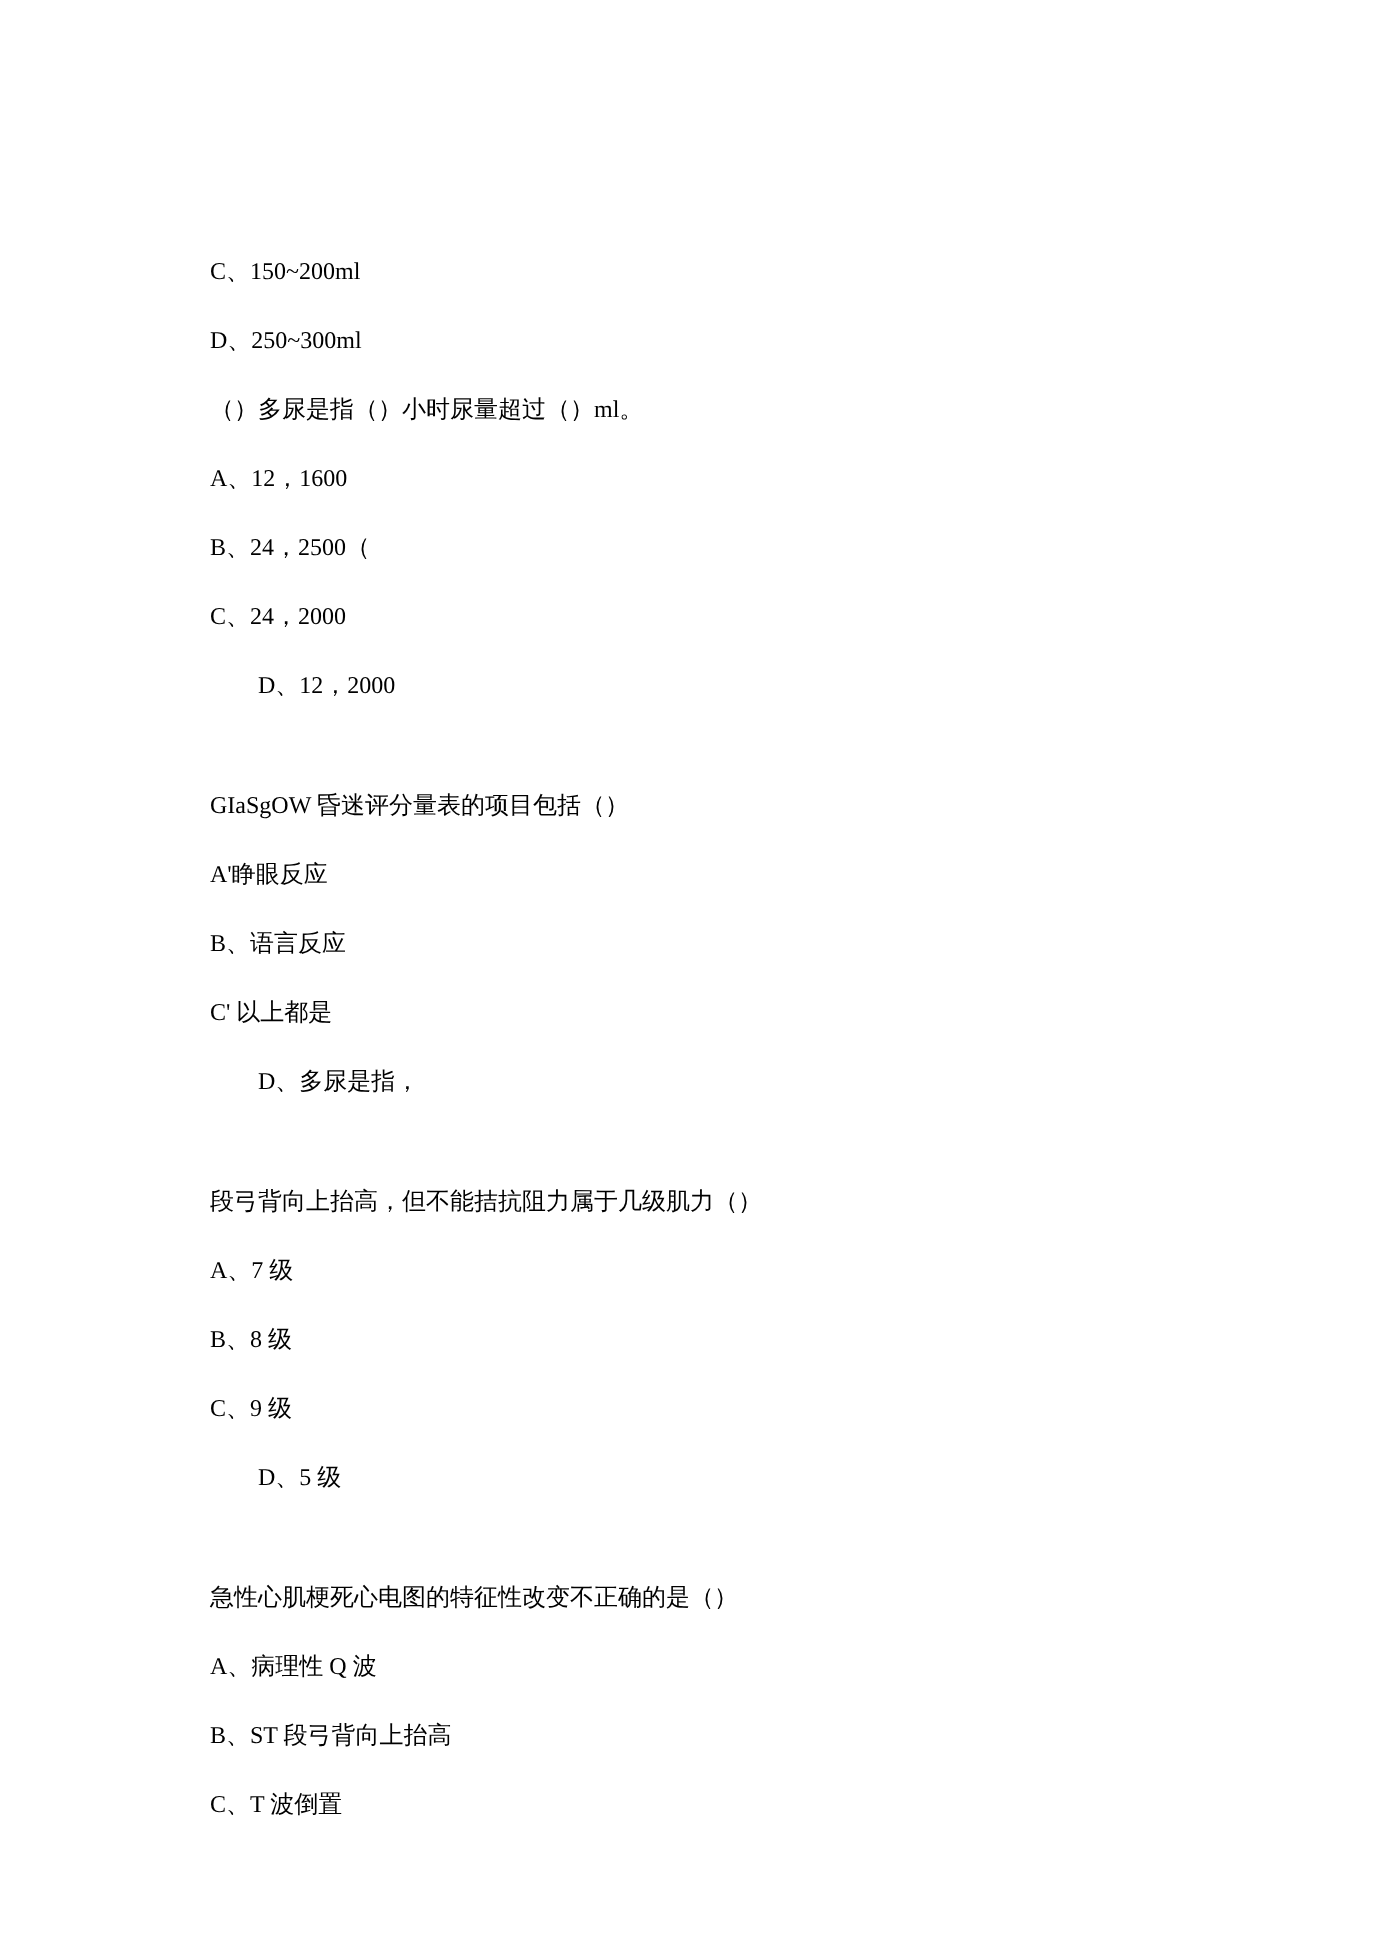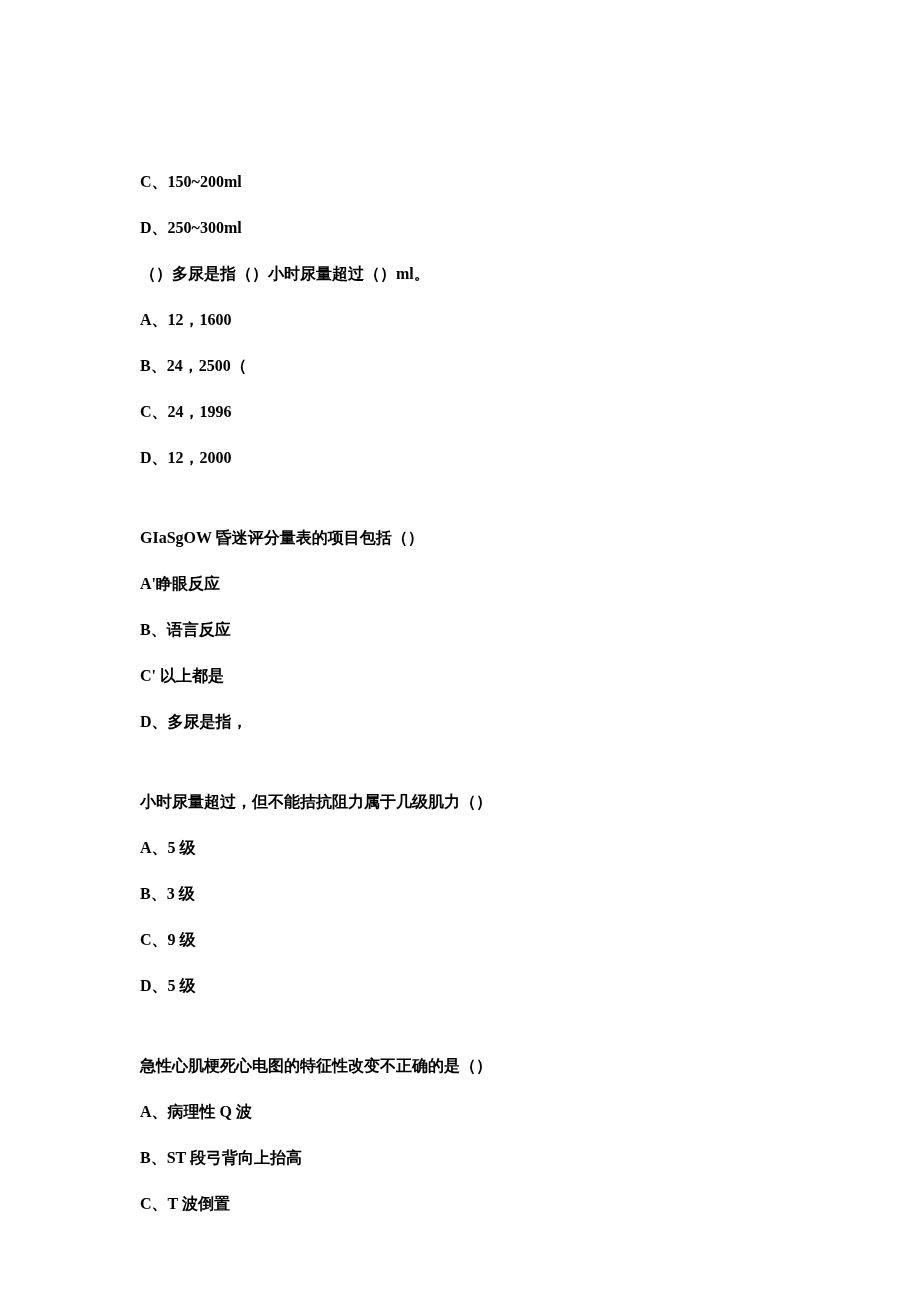--- a/index.html
+++ b/index.html
@@ -1,57 +1,57 @@
 <!DOCTYPE html>
 <html><head>
   <meta charset="utf-8">
   <style>
     * {
       margin: 0;
       padding: 0;
       box-sizing: border-box;
-      font-weight: bold;
     }
     body {
       width: 920px;
       height: 1301px;
       background: #ffffff;
       font-family: "SimSun", "宋体", serif;
       font-size: 16px;
       color: #000000;
       line-height: 1.5;
       padding: 170px 140px 0 140px;
     }
     .line {
       margin-bottom: 22px;
     }
     .section-gap {
       margin-bottom: 56px;
+      margin-left: 32px;
     }
   </style>
 </head>
 <body>
 
 <div class="line">C、150~200ml</div>
 <div class="line">D、250~300ml</div>
 
 <div class="line">（）多尿是指（）小时尿量超过（）ml。</div>
 <div class="line">A、12，1600</div>
 <div class="line">B、24，2500（</div>
-<div class="line">C、24，1996</div>
+<div class="line">C、24，2000</div>
 <div class="line section-gap">D、12，2000</div>
 
 <div class="line">GIaSgOW 昏迷评分量表的项目包括（）</div>
 <div class="line">A'睁眼反应</div>
 <div class="line">B、语言反应</div>
 <div class="line">C' 以上都是</div>
 <div class="line section-gap">D、多尿是指，</div>
 
-<div class="line">小时尿量超过，但不能拮抗阻力属于几级肌力（）</div>
-<div class="line">A、5 级</div>
-<div class="line">B、3 级</div>
+<div class="line">段弓背向上抬高，但不能拮抗阻力属于几级肌力（）</div>
+<div class="line">A、7 级</div>
+<div class="line">B、8 级</div>
 <div class="line">C、9 级</div>
 <div class="line section-gap">D、5 级</div>
 
 <div class="line">急性心肌梗死心电图的特征性改变不正确的是（）</div>
 <div class="line">A、病理性 Q 波</div>
 <div class="line">B、ST 段弓背向上抬高</div>
 <div class="line">C、T 波倒置</div>
 
 </body></html>

